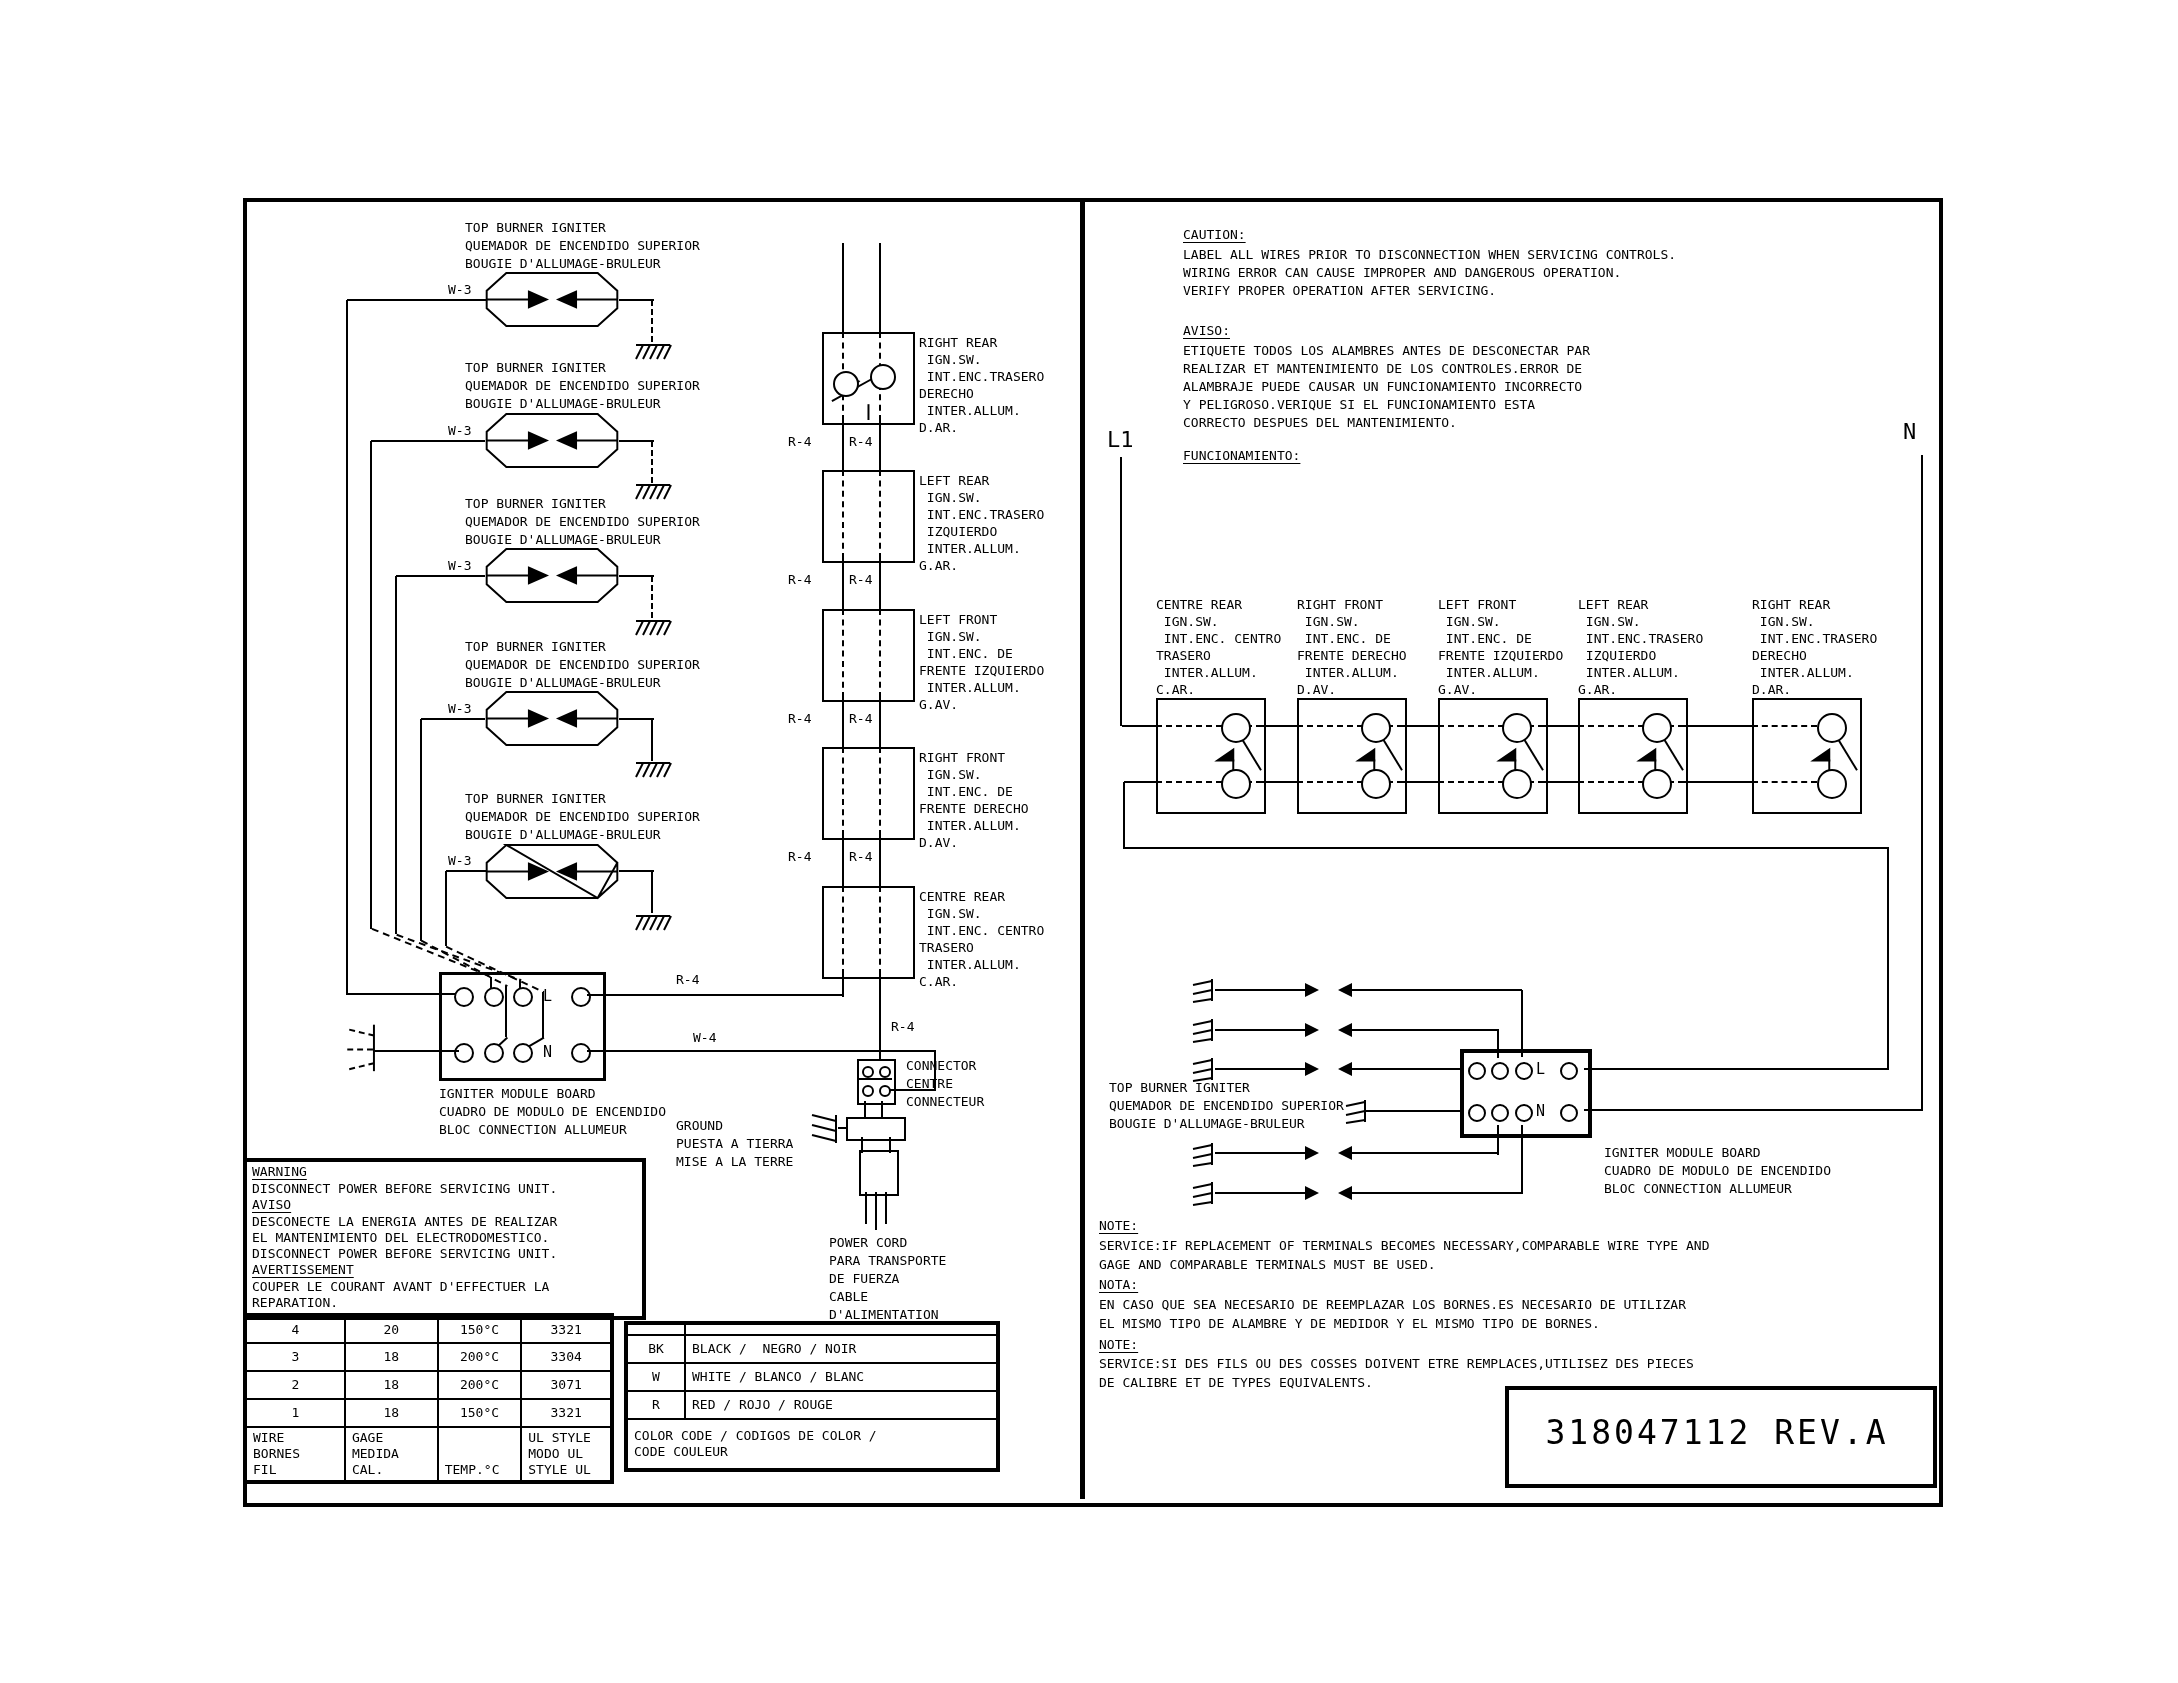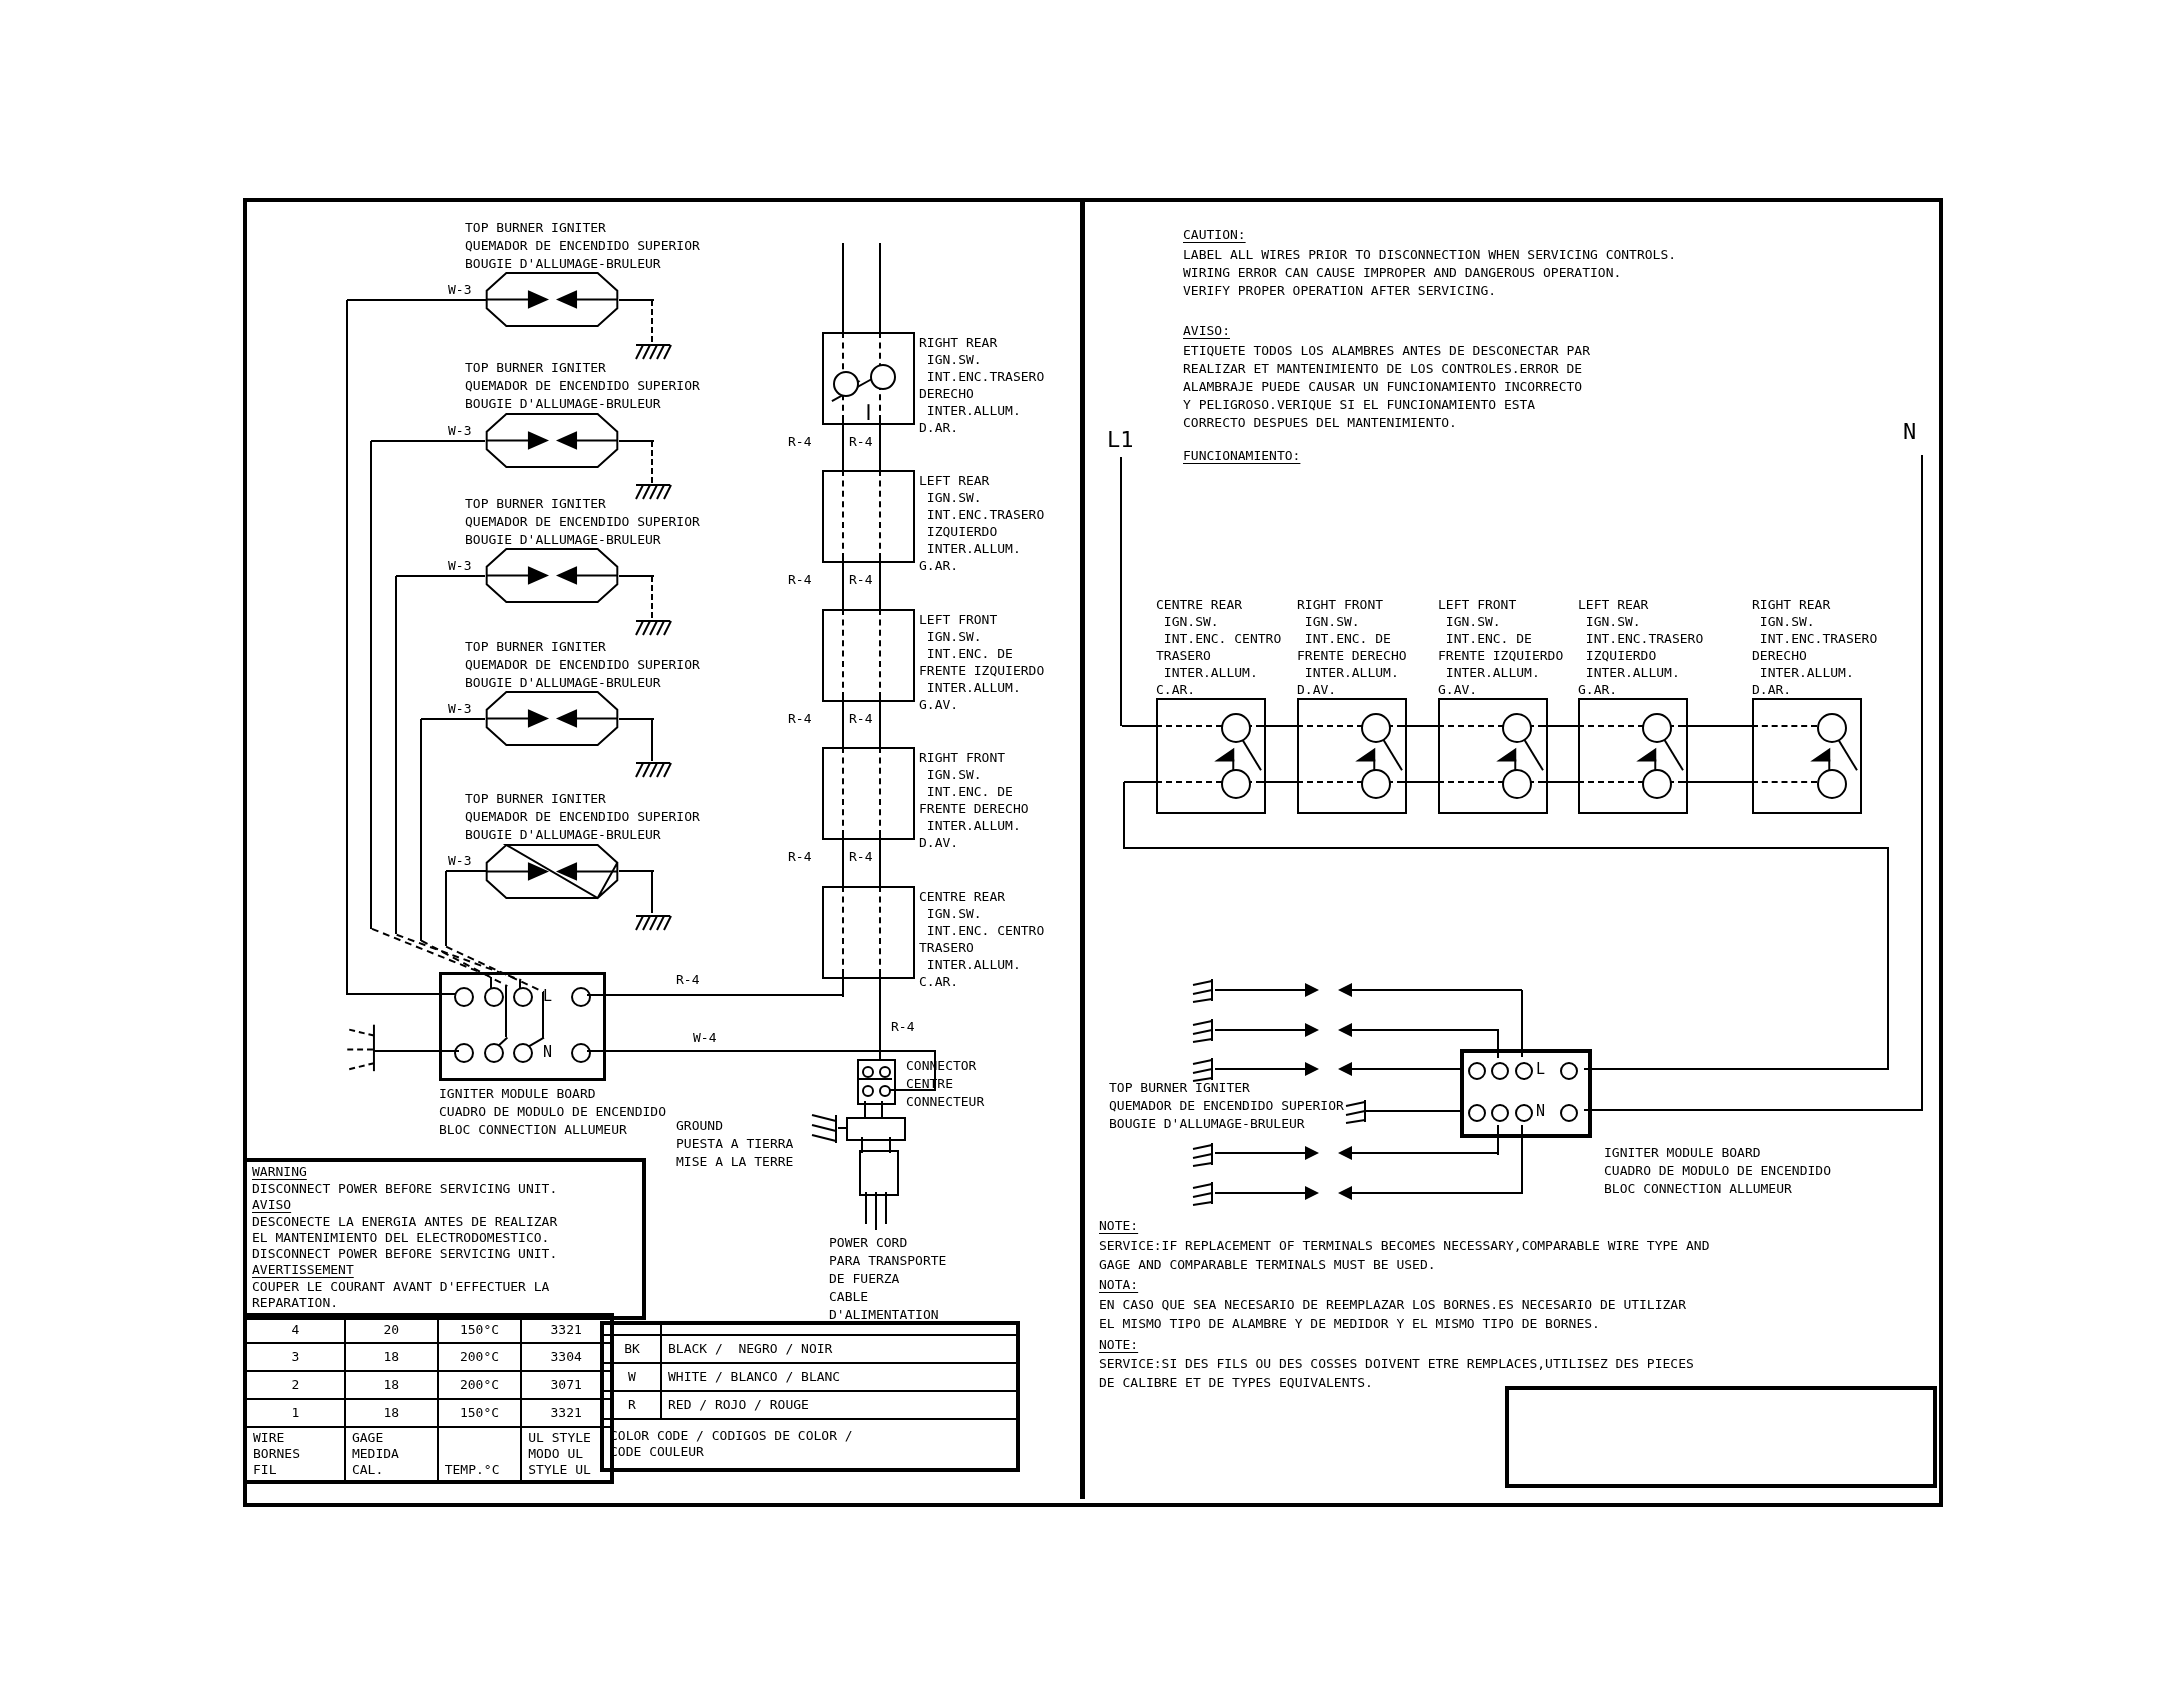--- a/index.html
+++ b/index.html
@@ -352,21 +352,21 @@
 MEDIDA
 CAL.</th>
       <th>TEMP.°C</th>
       <th>UL STYLE
 MODO UL
 STYLE UL</th>
     </tr>
   </tbody>
     </table>
 
-  <table class="dt" style="left:600px;top:1321px;width:420px">
+  <table class="dt" style="left:624px;top:1321px;width:376px">
     <tbody>
         <tr style="height:12px">
           <td style="width:44px"></td>
           <td></td>
         </tr>
     <tr style="height:28px">
       <td>BK</td>
       <td style="text-align:left">BLACK /  NEGRO / NOIR</td>
     </tr>
     <tr style="height:28px">
@@ -587,15 +587,16 @@
   <div class="lbl" style="left:1099px;top:1236px;line-height:19px">SERVICE:IF REPLACEMENT OF TERMINALS BECOMES NECESSARY,COMPARABLE WIRE TYPE AND
 GAGE AND COMPARABLE TERMINALS MUST BE USED.</div>
   <div class="lbl u" style="left:1099px;top:1275px;line-height:19px">NOTA:</div>
   <div class="lbl" style="left:1099px;top:1295px;line-height:19px">EN CASO QUE SEA NECESARIO DE REEMPLAZAR LOS BORNES.ES NECESARIO DE UTILIZAR
 EL MISMO TIPO DE ALAMBRE Y DE MEDIDOR Y EL MISMO TIPO DE BORNES.</div>
   <div class="lbl u" style="left:1099px;top:1335px;line-height:19px">NOTE:</div>
   <div class="lbl" style="left:1099px;top:1354px;line-height:19px">SERVICE:SI DES FILS OU DES COSSES DOIVENT ETRE REMPLACES,UTILISEZ DES PIECES
 DE CALIBRE ET DE TYPES EQUIVALENTS.</div>
 
   <div class="box thick" style="left:1505px;top:1386px;width:424px;height:94px"></div>
+  <div class="pn" style="left:1505px;top:1386px;width:424px">318047112 REV.A</div>
 
 </div>
 
 
 </body></html>

